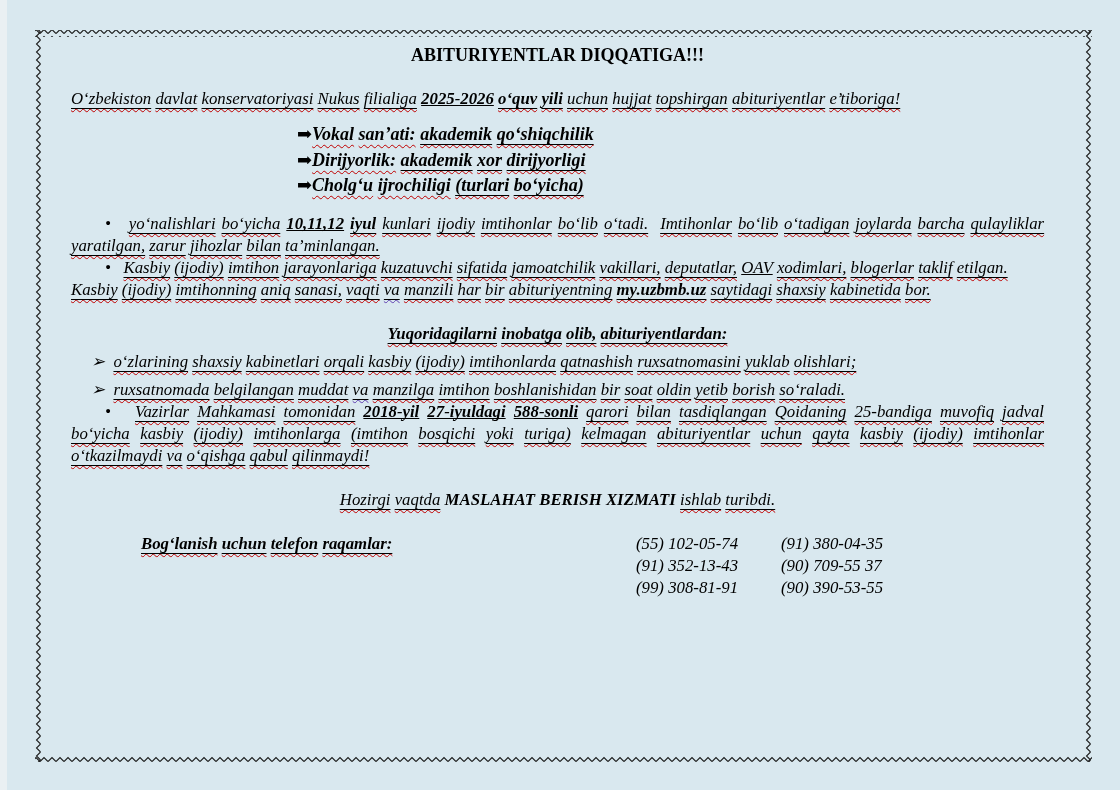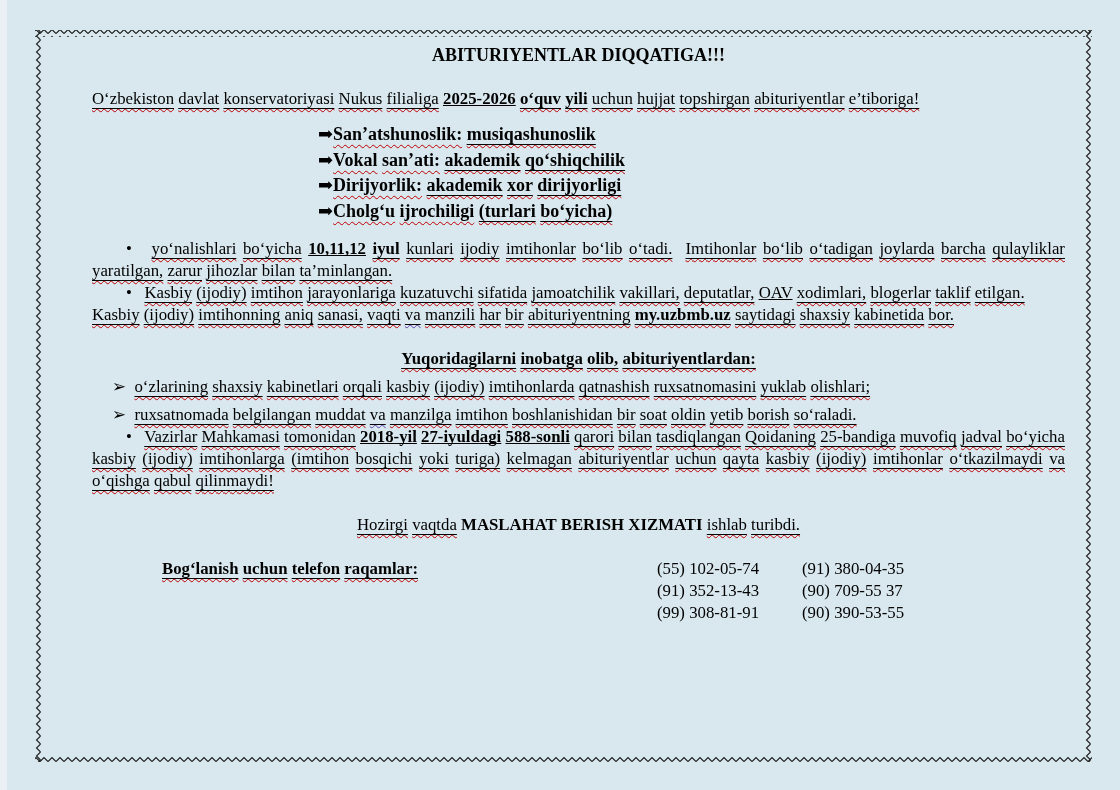--- a/index.html
+++ b/index.html
@@ -7,25 +7,25 @@
   body {
     background:#d9e8ef;
     font-family:"Liberation Serif","DejaVu Serif",serif;
     color:#000;
     position:relative;
     overflow:hidden;
   }
   .edge-strip { position:absolute; left:0; top:0; width:7px; height:790px; background:#eaf0f3; }
   .border-svg { position:absolute; left:0; top:0; pointer-events:none; }
   .doc {
-    position:absolute; left:92px; top:44px; width:973px;
+    position:absolute; left:71px; top:44px; width:973px;
     font-size:16.8px; line-height:22px;
   }
   .doc-title { text-align:center; font-weight:bold; font-size:18px; margin-bottom:22px; }
-  .blk { text-align:left; }
+  .blk { text-align:left;font-style:italic; }
   .gap { margin-top:22px; }
   .b { font-weight:bold; }
   .sq {
     text-decoration-line:underline;
     text-decoration-style:wavy;
     text-decoration-thickness:1px;
     text-underline-offset:4px;
     text-decoration-skip-ink:none;
   }
   .ul {
@@ -62,21 +62,20 @@
   <rect x="35" y="755" width="1057" height="7" fill="url(#zzh)"></rect>
   <rect x="35" y="30" width="7" height="732" fill="url(#zzv)"></rect>
   <rect x="1085" y="30" width="7" height="732" fill="url(#zzv)"></rect>
 </svg>
 
 <div class="doc">
   <div class="doc-title">ABITURIYENTLAR DIQQATIGA!!!</div>
   <div>
       <div class="blk t-p"><span><span class="sq" style="text-decoration-color: rgb(192, 0, 0);"><span class="ul">O‘zbekiston</span></span> <span class="sq" style="text-decoration-color: rgb(192, 0, 0);"><span class="ul">davlat</span></span> <span class="sq" style="text-decoration-color: rgb(192, 0, 0);"><span class="ul">konservatoriyasi</span></span> <span class="sq" style="text-decoration-color: rgb(192, 0, 0);"><span class="ul">Nukus</span></span> <span class="sq" style="text-decoration-color: rgb(192, 0, 0);"><span class="ul">filialiga</span></span> </span><span class="b"><span><span class="ul">2025-2026</span></span></span><span class="b"> </span><span class="b"><span class="sq" style="text-decoration-color: rgb(192, 0, 0);"><span class="ul">o‘quv</span></span> <span class="sq" style="text-decoration-color: rgb(192, 0, 0);"><span class="ul">yili</span></span></span><span> <span class="sq" style="text-decoration-color: rgb(192, 0, 0);"><span class="ul">uchun</span></span> <span class="sq" style="text-decoration-color: rgb(192, 0, 0);"><span class="ul">hujjat</span></span> <span class="sq" style="text-decoration-color: rgb(192, 0, 0);"><span class="ul">topshirgan</span></span> <span class="sq" style="text-decoration-color: rgb(192, 0, 0);"><span class="ul">abituriyentlar</span></span> <span class="sq" style="text-decoration-color: rgb(192, 0, 0);"><span class="ul">e’tiboriga!</span></span></span></div>
       <div class="blk t-arrows">
-        <div class="arrow-line"><span><span>➡</span></span><span><span class="sq" style="text-decoration-color: rgb(192, 0, 0);">San’atshunoslik:</span> </span><span><span class="sq" style="text-decoration-color: rgb(192, 0, 0);"><span class="ul">musiqashunoslik</span></span></span></div>
         <div class="arrow-line"><span><span>➡</span></span><span><span class="sq" style="text-decoration-color: rgb(192, 0, 0);">Vokal</span> <span class="sq" style="text-decoration-color: rgb(192, 0, 0);">san’ati:</span> </span><span><span class="sq" style="text-decoration-color: rgb(192, 0, 0);"><span class="ul">akademik</span></span> <span class="sq" style="text-decoration-color: rgb(192, 0, 0);"><span class="ul">qo‘shiqchilik</span></span></span></div>
         <div class="arrow-line"><span><span>➡</span></span><span><span class="sq" style="text-decoration-color: rgb(192, 0, 0);">Dirijyorlik:</span> </span><span><span class="sq" style="text-decoration-color: rgb(192, 0, 0);"><span class="ul">akademik</span></span> <span class="sq" style="text-decoration-color: rgb(192, 0, 0);"><span class="ul">xor</span></span> <span class="sq" style="text-decoration-color: rgb(192, 0, 0);"><span class="ul">dirijyorligi</span></span></span></div>
         <div class="arrow-line"><span><span>➡</span></span><span><span class="sq" style="text-decoration-color: rgb(192, 0, 0);">Cholg‘u</span> <span class="sq" style="text-decoration-color: rgb(192, 0, 0);">ijrochiligi</span> </span><span><span class="sq" style="text-decoration-color: rgb(192, 0, 0);"><span class="ul">(turlari</span></span> <span class="sq" style="text-decoration-color: rgb(192, 0, 0);"><span class="ul">bo‘yicha)</span></span></span></div>
       </div>
       <div class="blk t-bullet"><span><span>•</span>&nbsp;&nbsp; </span><span><span class="sq" style="text-decoration-color: rgb(192, 0, 0);"><span class="ul">yo‘nalishlari</span></span> <span class="sq" style="text-decoration-color: rgb(192, 0, 0);"><span class="ul">bo‘yicha</span></span> </span><span class="b"><span><span class="ul">10,11,12</span></span></span><span class="b"> </span><span class="b"><span class="sq" style="text-decoration-color: rgb(192, 0, 0);"><span class="ul">iyul</span></span></span><span> <span class="sq" style="text-decoration-color: rgb(192, 0, 0);"><span class="ul">kunlari</span></span> <span class="sq" style="text-decoration-color: rgb(192, 0, 0);"><span class="ul">ijodiy</span></span> <span class="sq" style="text-decoration-color: rgb(192, 0, 0);"><span class="ul">imtihonlar</span></span> <span class="sq" style="text-decoration-color: rgb(192, 0, 0);"><span class="ul">bo‘lib</span></span> <span class="sq" style="text-decoration-color: rgb(192, 0, 0);"><span class="ul">o‘tadi.</span></span>&nbsp; <span class="sq" style="text-decoration-color: rgb(192, 0, 0);"><span class="ul">Imtihonlar</span></span> <span class="sq" style="text-decoration-color: rgb(192, 0, 0);"><span class="ul">bo‘lib</span></span> <span class="sq" style="text-decoration-color: rgb(192, 0, 0);"><span class="ul">o‘tadigan</span></span> <span class="sq" style="text-decoration-color: rgb(192, 0, 0);"><span class="ul">joylarda</span></span> <span class="sq" style="text-decoration-color: rgb(192, 0, 0);"><span class="ul">barcha</span></span> <span class="sq" style="text-decoration-color: rgb(192, 0, 0);"><span class="ul">qulayliklar</span></span> <span class="sq" style="text-decoration-color: rgb(192, 0, 0);"><span class="ul">yaratilgan,</span></span> <span class="sq" style="text-decoration-color: rgb(192, 0, 0);"><span class="ul">zarur</span></span> <span class="sq" style="text-decoration-color: rgb(192, 0, 0);"><span class="ul">jihozlar</span></span> <span class="sq" style="text-decoration-color: rgb(192, 0, 0);"><span class="ul">bilan</span></span> <span class="sq" style="text-decoration-color: rgb(192, 0, 0);"><span class="ul">ta’minlangan.</span></span></span></div>
       <div class="blk t-bullet"><span><span>•</span>&nbsp;&nbsp; </span><span><span class="sq" style="text-decoration-color: rgb(192, 0, 0);"><span class="ul">Kasbiy</span></span> <span class="sq" style="text-decoration-color: rgb(192, 0, 0);"><span class="ul">(ijodiy)</span></span> <span class="sq" style="text-decoration-color: rgb(192, 0, 0);"><span class="ul">imtihon</span></span> <span class="sq" style="text-decoration-color: rgb(192, 0, 0);"><span class="ul">jarayonlariga</span></span> <span class="sq" style="text-decoration-color: rgb(192, 0, 0);"><span class="ul">kuzatuvchi</span></span> <span class="sq" style="text-decoration-color: rgb(192, 0, 0);"><span class="ul">sifatida</span></span> <span class="sq" style="text-decoration-color: rgb(192, 0, 0);"><span class="ul">jamoatchilik</span></span> <span class="sq" style="text-decoration-color: rgb(192, 0, 0);"><span class="ul">vakillari,</span></span> <span class="sq" style="text-decoration-color: rgb(192, 0, 0);"><span class="ul">deputatlar,</span></span> </span><span><span><span class="ul">OAV</span></span></span><span> <span class="sq" style="text-decoration-color: rgb(192, 0, 0);"><span class="ul">xodimlari,</span></span> <span class="sq" style="text-decoration-color: rgb(192, 0, 0);"><span class="ul">blogerlar</span></span> <span class="sq" style="text-decoration-color: rgb(192, 0, 0);"><span class="ul">taklif</span></span> <span class="sq" style="text-decoration-color: rgb(192, 0, 0);"><span class="ul">etilgan.</span></span></span></div>
       <div class="blk t-p"><span><span class="sq" style="text-decoration-color: rgb(192, 0, 0);"><span class="ul">Kasbiy</span></span> <span class="sq" style="text-decoration-color: rgb(192, 0, 0);"><span class="ul">(ijodiy)</span></span> <span class="sq" style="text-decoration-color: rgb(192, 0, 0);"><span class="ul">imtihonning</span></span> <span class="sq" style="text-decoration-color: rgb(192, 0, 0);"><span class="ul">aniq</span></span> <span class="sq" style="text-decoration-color: rgb(192, 0, 0);"><span class="ul">sanasi,</span></span> <span class="sq" style="text-decoration-color: rgb(192, 0, 0);"><span class="ul">vaqti</span></span> </span><span><span class="sq" style="text-decoration-color: rgb(96, 64, 176);"><span class="ul">va</span></span></span><span> <span class="sq" style="text-decoration-color: rgb(192, 0, 0);"><span class="ul">manzili</span></span> <span class="sq" style="text-decoration-color: rgb(192, 0, 0);"><span class="ul">har</span></span> <span class="sq" style="text-decoration-color: rgb(192, 0, 0);"><span class="ul">bir</span></span> <span class="sq" style="text-decoration-color: rgb(192, 0, 0);"><span class="ul">abituriyentning</span></span> </span><span class="b"><span class="sq" style="text-decoration-color: rgb(192, 0, 0);"><span class="ul">my.uzbmb.uz</span></span></span><span> <span class="sq" style="text-decoration-color: rgb(192, 0, 0);"><span class="ul">saytidagi</span></span> <span class="sq" style="text-decoration-color: rgb(192, 0, 0);"><span class="ul">shaxsiy</span></span> <span class="sq" style="text-decoration-color: rgb(192, 0, 0);"><span class="ul">kabinetida</span></span> <span class="sq" style="text-decoration-color: rgb(192, 0, 0);"><span class="ul">bor.</span></span></span></div>
       <div class="blk t-center gap"><span class="b"><span class="sq" style="text-decoration-color: rgb(192, 0, 0);"><span class="ul">Yuqoridagilarni</span></span> <span class="sq" style="text-decoration-color: rgb(192, 0, 0);"><span class="ul">inobatga</span></span> <span class="sq" style="text-decoration-color: rgb(192, 0, 0);"><span class="ul">olib,</span></span> <span class="sq" style="text-decoration-color: rgb(192, 0, 0);"><span class="ul">abituriyentlardan:</span></span></span></div>
       <div class="blk t-chevron gap"><span><span>➢</span>&nbsp; </span><span><span class="sq" style="text-decoration-color: rgb(192, 0, 0);"><span class="ul">o‘zlarining</span></span> <span class="sq" style="text-decoration-color: rgb(192, 0, 0);"><span class="ul">shaxsiy</span></span> <span class="sq" style="text-decoration-color: rgb(192, 0, 0);"><span class="ul">kabinetlari</span></span> <span class="sq" style="text-decoration-color: rgb(192, 0, 0);"><span class="ul">orqali</span></span> <span class="sq" style="text-decoration-color: rgb(192, 0, 0);"><span class="ul">kasbiy</span></span> <span class="sq" style="text-decoration-color: rgb(192, 0, 0);"><span class="ul">(ijodiy)</span></span> <span class="sq" style="text-decoration-color: rgb(192, 0, 0);"><span class="ul">imtihonlarda</span></span> <span class="sq" style="text-decoration-color: rgb(192, 0, 0);"><span class="ul">qatnashish</span></span> <span class="sq" style="text-decoration-color: rgb(192, 0, 0);"><span class="ul">ruxsatnomasini</span></span> <span class="sq" style="text-decoration-color: rgb(192, 0, 0);"><span class="ul">yuklab</span></span> <span class="sq" style="text-decoration-color: rgb(192, 0, 0);"><span class="ul">olishlari;</span></span></span></div>
       <div class="blk t-chevron"><span><span>➢</span>&nbsp; </span><span><span class="sq" style="text-decoration-color: rgb(192, 0, 0);"><span class="ul">ruxsatnomada</span></span> <span class="sq" style="text-decoration-color: rgb(192, 0, 0);"><span class="ul">belgilangan</span></span> <span class="sq" style="text-decoration-color: rgb(192, 0, 0);"><span class="ul">muddat</span></span> </span><span><span class="sq" style="text-decoration-color: rgb(96, 64, 176);"><span class="ul">va</span></span></span><span> <span class="sq" style="text-decoration-color: rgb(192, 0, 0);"><span class="ul">manzilga</span></span> <span class="sq" style="text-decoration-color: rgb(192, 0, 0);"><span class="ul">imtihon</span></span> <span class="sq" style="text-decoration-color: rgb(192, 0, 0);"><span class="ul">boshlanishidan</span></span> <span class="sq" style="text-decoration-color: rgb(192, 0, 0);"><span class="ul">bir</span></span> <span class="sq" style="text-decoration-color: rgb(192, 0, 0);"><span class="ul">soat</span></span> <span class="sq" style="text-decoration-color: rgb(192, 0, 0);"><span class="ul">oldin</span></span> <span class="sq" style="text-decoration-color: rgb(192, 0, 0);"><span class="ul">yetib</span></span> <span class="sq" style="text-decoration-color: rgb(192, 0, 0);"><span class="ul">borish</span></span> <span class="sq" style="text-decoration-color: rgb(192, 0, 0);"><span class="ul">so‘raladi.</span></span></span></div>

